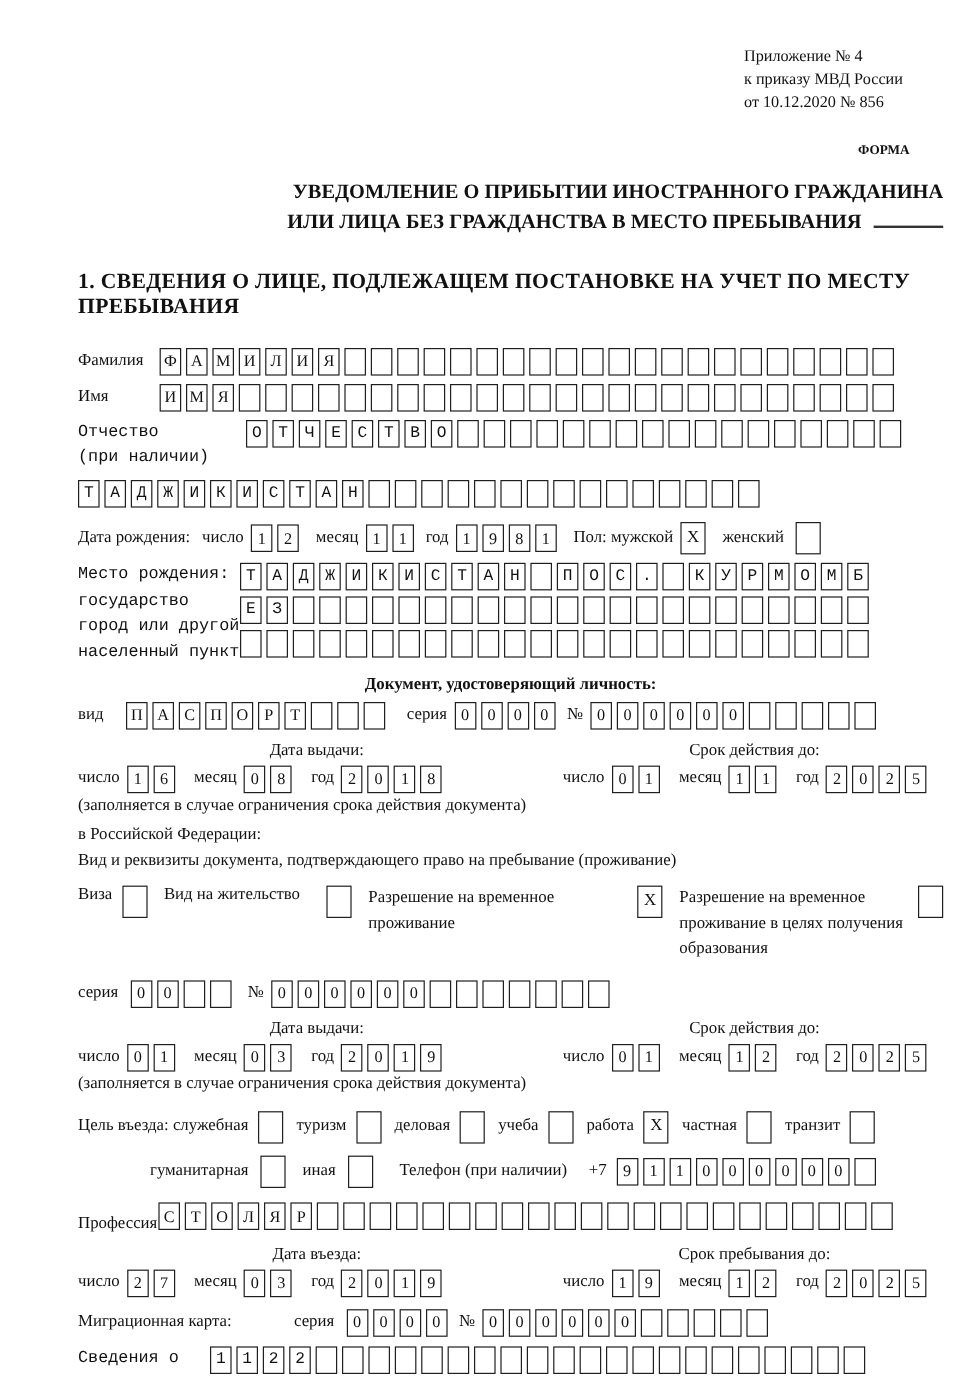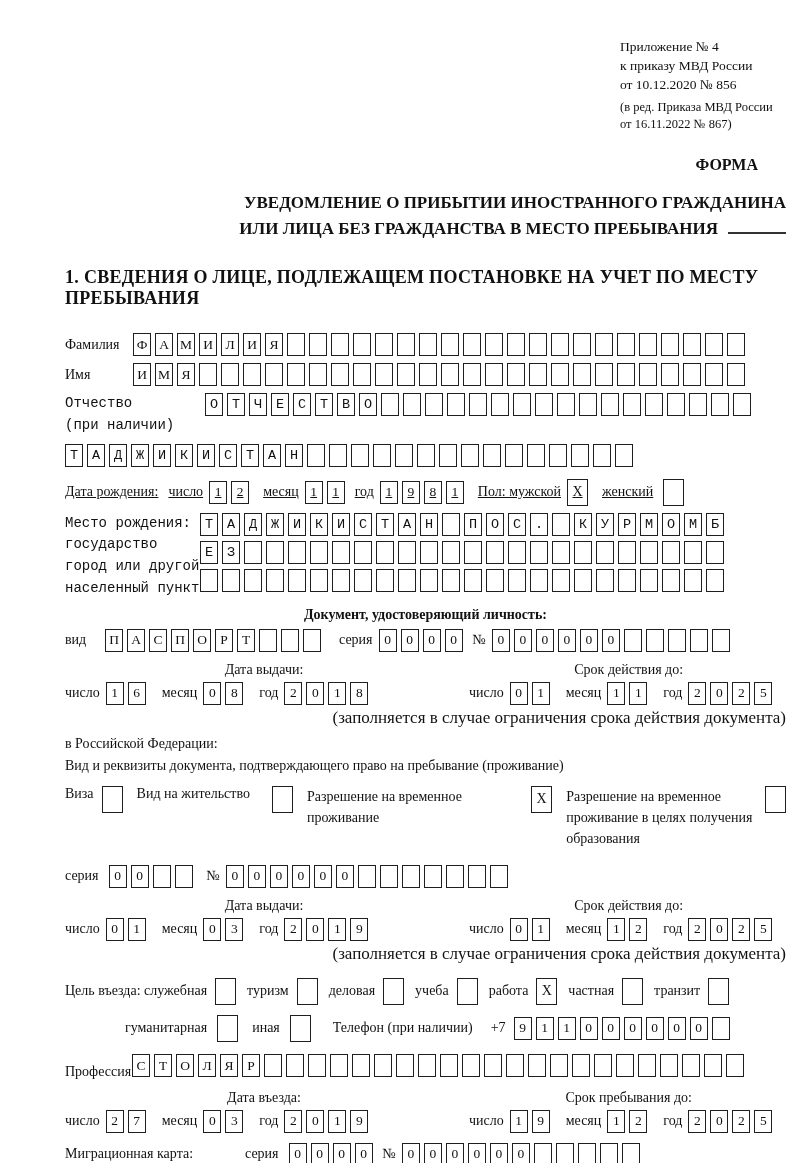--- a/index.html
+++ b/index.html
@@ -7,21 +7,21 @@
     width:800px;min-height:1163px;box-sizing:border-box;
     background:#fff;color:#111;
     font-family:"Liberation Serif","DejaVu Serif",serif;
     font-size:14px;
     padding:38px 14px 30px 65px;
     overflow:hidden;
   }
   
   .hdr{margin-left:555px;line-height:1.4;font-size:13.5px;}
   .hdr-sub{font-size:12.5px;line-height:1.35;margin-top:4px;}
-  .form-label{font-weight:bold;font-size:16px;text-align:right;padding-right:28px;margin-top:24px;}
+  .form-label{font-weight:bold;font-size:11px;text-align:right;padding-right:28px;margin-top:24px;}
   .title{font-weight:bold;font-size:17px;text-align:right;line-height:1.5;margin-top:16px;}
   .title-underline{display:inline-block;width:58px;border-bottom:2px solid #333;height:14px;margin-left:10px;}
   .sec1{font-weight:bold;font-size:18px;letter-spacing:.3px;margin-top:26px;margin-bottom:24px;}
   
   .cells{display:inline-flex;flex:none;}
   .cell{
     flex:none;width:16px;height:21px;border:1.6px solid #1f1f1f;margin-right:4px;
     display:inline-flex;align-items:center;justify-content:center;
     font-size:13.5px;background:#fff;
   }
@@ -37,49 +37,45 @@
   .stack{display:flex;flex-direction:column;}
   
   .datepair{display:flex;margin-top:10px;}
   .dcol-l{width:378px;flex:none;}
   .dcol-r{flex:1;padding-left:26px;}
   .dhead{text-align:center;margin-bottom:4px;}
   .dcol-l .dhead{padding-left:20px;}
   .dgroup{display:flex;align-items:center;}
   .dgroup .lbl{margin-right:6px;}
   .dgroup .cells{margin-right:12px;}
-  .note-right{font-size:17px;text-align:right;margin-top:3px;margin-bottom:8px;}
+  .note-right{font-size:14px;margin-top:3px;margin-bottom:8px;}
   
   .resrow{display:flex;align-items:flex-start;margin-top:12px;margin-bottom:16px;}
   .resrow .cbx{margin-left:8px;margin-right:14px;margin-top:0;}
   .rblock{line-height:1.5;}
   .rb1{width:222px;} .rb2{width:196px;}
   
   .purprow{display:flex;align-items:center;margin-top:14px;margin-bottom:10px;}
   .purprow .cbx{margin-left:8px;margin-right:11px;}
   .purprow2{display:flex;align-items:center;margin-bottom:10px;}
   .purprow2 .indent{width:60px;flex:none;}
   .purprow2 .cbx{margin-left:10px;margin-right:14px;}
   .phone-lbl{margin-left:8px;margin-right:18px;}
   .plus7{margin-right:8px;}
-  .gap-top{margin-top:12px;text-decoration:underline;}
+  .gap-top{margin-top:12px;}
 </style>
 </head>
 <body>
 
 <div class="page">
 
   <div class="hdr">
     <div>Приложение № 4</div>
     <div>к приказу МВД России</div>
     <div>от 10.12.2020 № 856</div>
-    <div class="hdr-sub">
-      <div>(в ред. Приказа МВД России</div>
-      <div>от 16.11.2022 № 867)</div>
-    </div>
   </div>
 
   <div class="form-label">ФОРМА</div>
 
   <div class="title">
     <div>УВЕДОМЛЕНИЕ О ПРИБЫТИИ ИНОСТРАННОГО ГРАЖДАНИНА</div>
     <div>
       <span>ИЛИ ЛИЦА БЕЗ ГРАЖДАНСТВА В МЕСТО ПРЕБЫВАНИЯ</span><span class="title-underline"></span>
     </div>
   </div>

